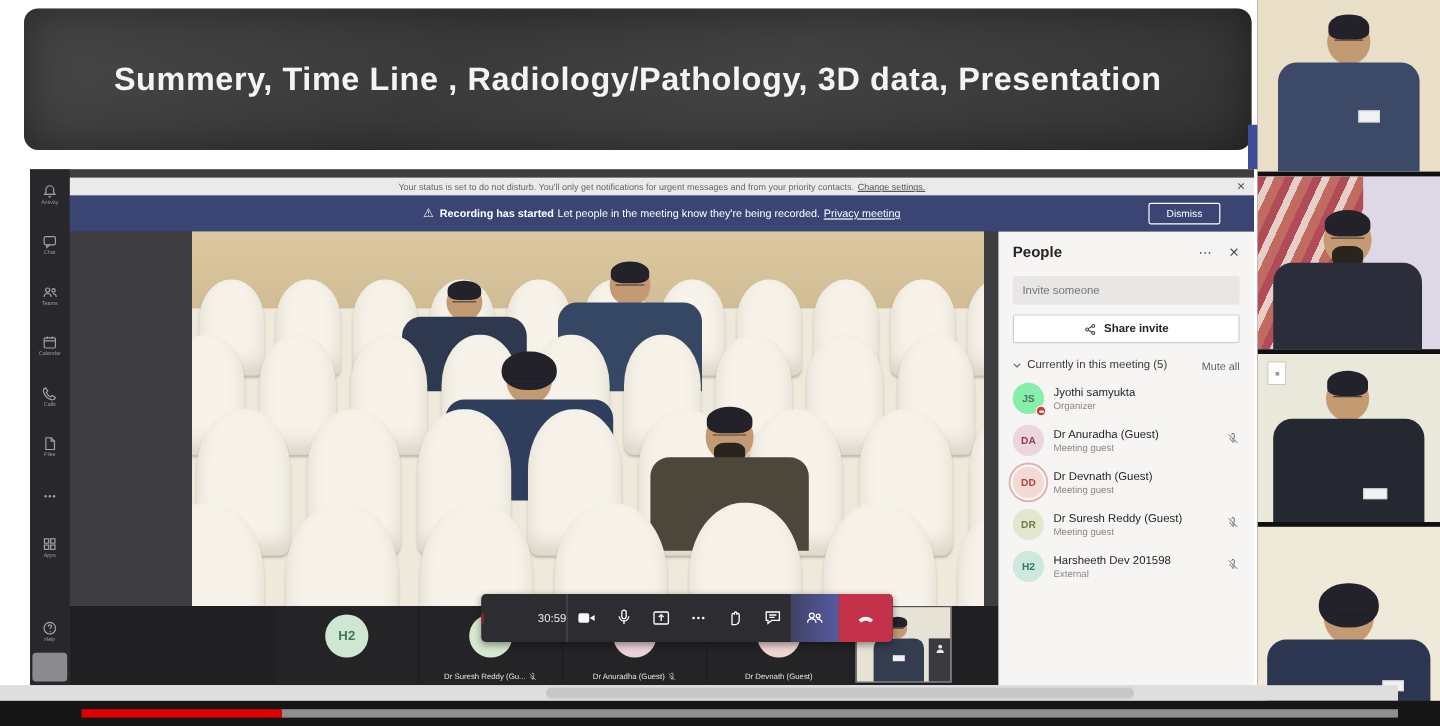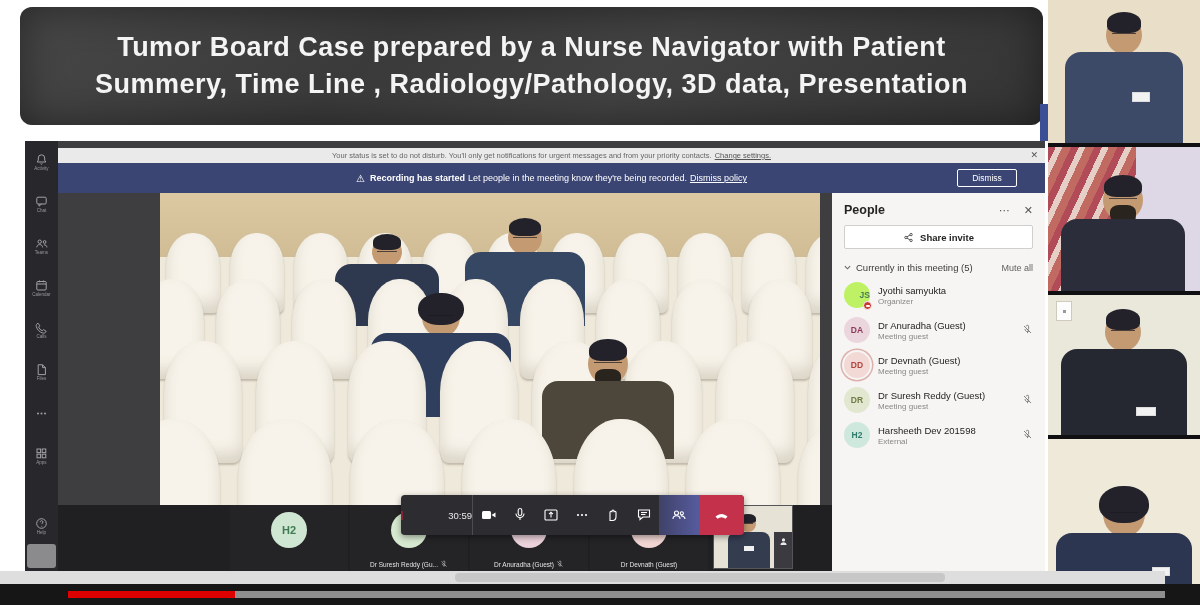--- a/index.html
+++ b/index.html
@@ -94,21 +94,21 @@
              display:flex;align-items:center;justify-content:center;gap:6px;font-size:9.5px;font-weight:600;cursor:pointer;}
   .share-btn svg{stroke:#444;fill:none;stroke-width:1;}
   .sect{margin-top:13px;display:flex;align-items:center;font-size:9.5px;color:#3b3a39;}
   .sect .chev{margin-right:5px;display:flex;}
   .sect .chev svg{stroke:#666;fill:none;stroke-width:1.2;}
   .sect-label{flex:1;cursor:pointer;}
   .mute-all{color:#616161;font-size:9px;cursor:pointer;}
   .p-row{display:flex;align-items:center;margin-top:9px;cursor:pointer;}
   .p-av{position:relative;width:26px;height:26px;border-radius:50%;display:flex;align-items:center;justify-content:center;
         font-size:8.5px;font-weight:700;flex-shrink:0;}
-  .av0{background:#bef264;color:#4a7a55;justify-content:flex-end;}
+  .av0{background:#86efac;color:#4a7a55;}
   .av1{background:#ecd6de;color:#8b3a5a;}
   .av2{background:#f2d9d6;color:#b0443c;box-shadow:0 0 0 2px #f6f5f4,0 0 0 3.5px #ddb1ab;}
   .av3{background:#e2e8d0;color:#707a46;}
   .av4{background:#cfe8dd;color:#2f7a68;}
   .avH2s{background:#cfe6d2;color:#3f7a52;}
   .avDRs{background:#d6e8cf;color:#4c7a4a;}
   .avDAs{background:#ecd2da;color:#8b3a5a;}
   .avDDs{background:#f0d5d2;color:#b0443c;}
   .dnd-dot{position:absolute;right:-2px;bottom:-2px;width:9px;height:9px;border-radius:50%;background:#cc3b33;border:1.5px solid #f6f5f4;}
   .dnd-dot::after{content:"";position:absolute;left:1.5px;right:1.5px;top:3px;height:1.5px;background:#fff;border-radius:1px;}
@@ -137,21 +137,20 @@
   .playerbar{position:absolute;left:0;top:584px;width:1200px;height:21px;background:#161616;z-index:30;cursor:pointer;}
   .prog-red{position:absolute;left:68px;top:7px;width:167px;height:7px;background:#dd0000;}
   .prog-track{position:absolute;left:235px;top:7px;width:930px;height:7px;background:#8f8f8f;}
 </style>
 </head>
 <body>
 
 <div class="root">
 
   <div class="banner">
-    <div class="t">Tumor Board Case  prepared by a Nurse Navigator with Patient</div>
     <div class="t">Summery, Time Line , Radiology/Pathology, 3D data, Presentation</div>
   </div>
   <div class="blue-accent"></div>
 
   <div class="win">
 
     <div class="rail">
       <div class="rail-item">
         <svg width="13" height="13" viewBox="0 0 13 13">
             <path d="M6.5 1.8a3.2 3.2 0 0 1 3.2 3.2v2.2l1.1 1.8H2.2l1.1-1.8V5a3.2 3.2 0 0 1 3.2-3.2z"></path>
@@ -228,21 +227,21 @@
     <div class="dnd">
       <span>Your status is set to do not disturb. You'll only get notifications for urgent messages and from your priority contacts.</span>
       <a>Change settings.</a>
       <span class="dnd-close">✕</span>
     </div>
 
     <div class="recb">
       <span class="warn">⚠</span>
       <b>Recording has started</b>
       <span>Let people in the meeting know they're being recorded.</span>
-      <a>Dismiss policy</a>
+      <a>Privacy meeting</a>
       <button class="dismiss">Dismiss</button>
     </div>
 
     <div class="main">
       <div class="stage" id="stage">
         <div class="wall"></div>
         <div class="fig" style="z-index:2">
           <div class="head" style="left:212px;top:44px;width:30px;height:30px;"></div>
           <div class="body" style="left:175px;top:71px;width:104px;height:62px;background:#2e3950;"></div>
         </div>
@@ -404,20 +403,21 @@
         </span>
       </div>
     </div>
 
     <div class="panel">
       <div class="p-head">
         <span class="p-title">People</span>
         <span class="p-more">⋯</span>
         <span class="p-close">✕</span>
       </div>
+      <input class="invite" placeholder="Invite someone" style="">
       <div class="share-btn">
         <svg width="11" height="11" viewBox="0 0 12 12">
             <circle cx="3.2" cy="6" r="1.3"></circle>
             <circle cx="8.8" cy="2.8" r="1.3"></circle>
             <circle cx="8.8" cy="9.2" r="1.3"></circle>
             <line x1="4.4" y1="5.3" x2="7.6" y2="3.4"></line>
             <line x1="4.4" y1="6.7" x2="7.6" y2="8.6"></line>
           </svg>
         <span>Share invite</span>
       </div>

